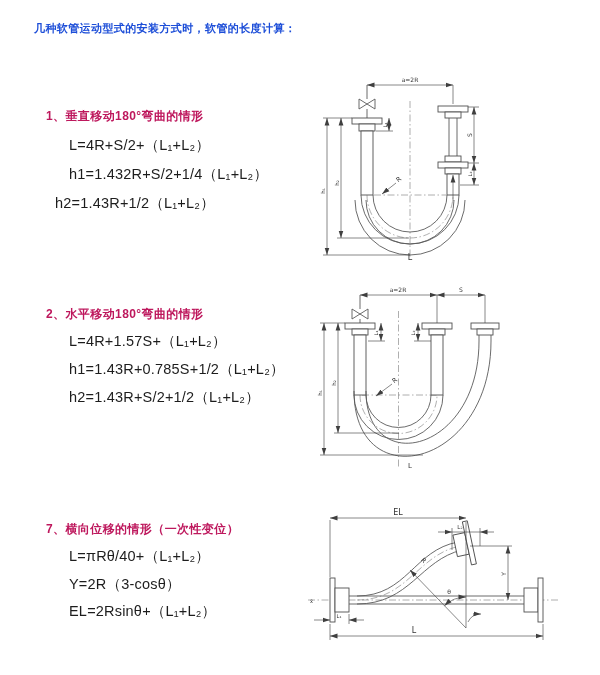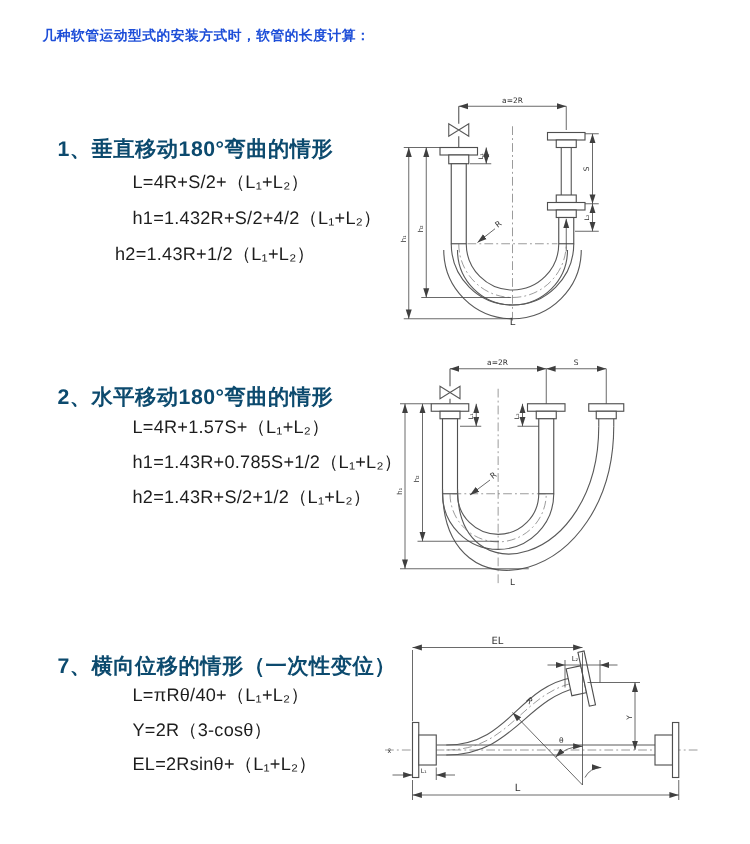--- a/index.html
+++ b/index.html
@@ -10,43 +10,42 @@
     font-family:"Liberation Sans","DejaVu Sans",sans-serif;
     color:#222;
     overflow:hidden;
   }
   .abs { position:absolute; }
   .title {
     font-size:11px; font-weight:700; color:#1d4ed8; letter-spacing:0.4px;
     white-space:nowrap;
   }
   .heading {
-    font-size:17px; font-weight:700; color:#0c4a6e; letter-spacing:0.4px;
+    font-size:12px; font-weight:700; color:#be185d; letter-spacing:0.4px;
     white-space:nowrap;
   }
   .formula {
     font-size:14.5px; font-weight:400; color:#1d1d1d; letter-spacing:0.2px;
     white-space:nowrap;
-    margin-left:37px;
   }
   svg { display:block; }
   .ln  { stroke:#5a5a5a; stroke-width:0.9; fill:none; }
   .fl  { stroke:#4f4f4f; stroke-width:0.9; fill:#ffffff; }
   .dim { stroke:#474747; stroke-width:0.65; fill:none; }
   .cl  { stroke:#6d6d6d; stroke-width:0.55; stroke-dasharray:7 2.5 1.5 2.5; fill:none; }
   svg text { fill:#333; font-family:"DejaVu Sans","Liberation Sans",sans-serif; }
 </style>
 </head>
 <body>
 
 <div class="abs title" style="left:34px; top:21px;">几种软管运动型式的安装方式时，软管的长度计算：</div>
 
 <div class="abs heading" style="left:46px; top:108px;">1、垂直移动180°弯曲的情形</div>
 <div class="abs formula" style="left:69px; top:136px;">L=4R+S/2+（L₁+L₂）</div>
-<div class="abs formula" style="left:69px; top:165px;">h1=1.432R+S/2+4/2（L₁+L₂）</div>
+<div class="abs formula" style="left:69px; top:165px;">h1=1.432R+S/2+1/4（L₁+L₂）</div>
 <div class="abs formula" style="left:55px; top:194px;">h2=1.43R+1/2（L₁+L₂）</div>
 
 <div class="abs heading" style="left:46px; top:306px;">2、水平移动180°弯曲的情形</div>
 <div class="abs formula" style="left:69px; top:332px;">L=4R+1.57S+（L₁+L₂）</div>
 <div class="abs formula" style="left:69px; top:360px;text-align:center;">h1=1.43R+0.785S+1/2（L₁+L₂）</div>
 <div class="abs formula" style="left:69px; top:388px;">h2=1.43R+S/2+1/2（L₁+L₂）</div>
 
 <div class="abs heading" style="left:46px; top:521px;">7、横向位移的情形（一次性变位）</div>
 <div class="abs formula" style="left:69px; top:547px;">L=πRθ/40+（L₁+L₂）</div>
 <div class="abs formula" style="left:69px; top:575px;">Y=2R（3-cosθ）</div>

